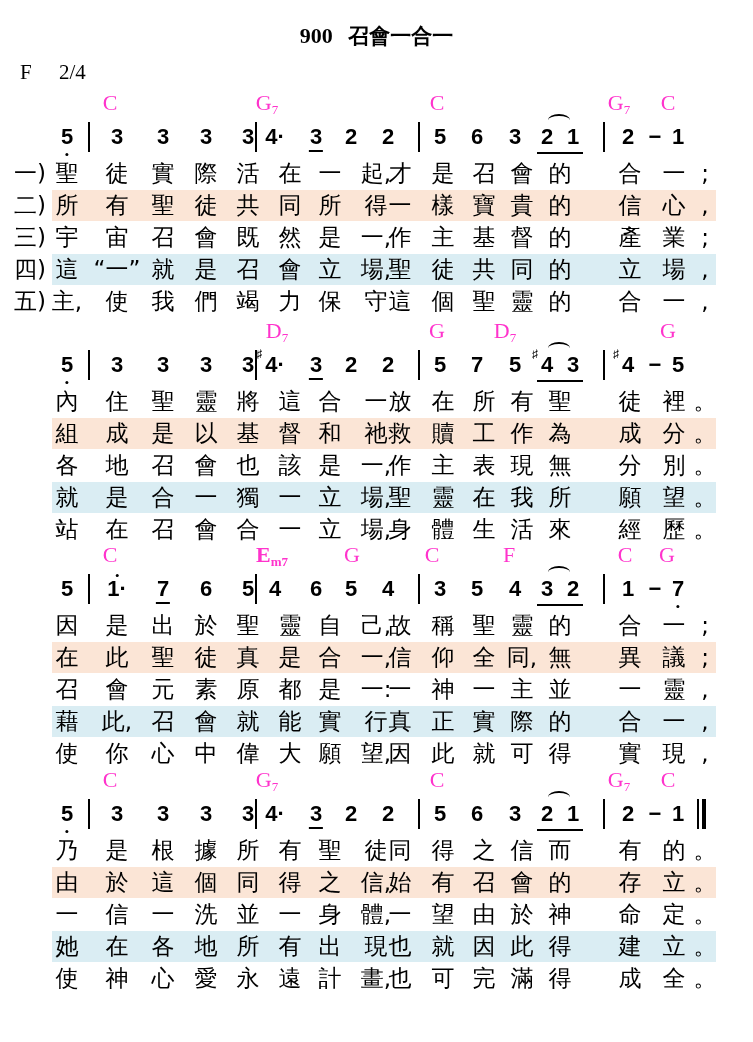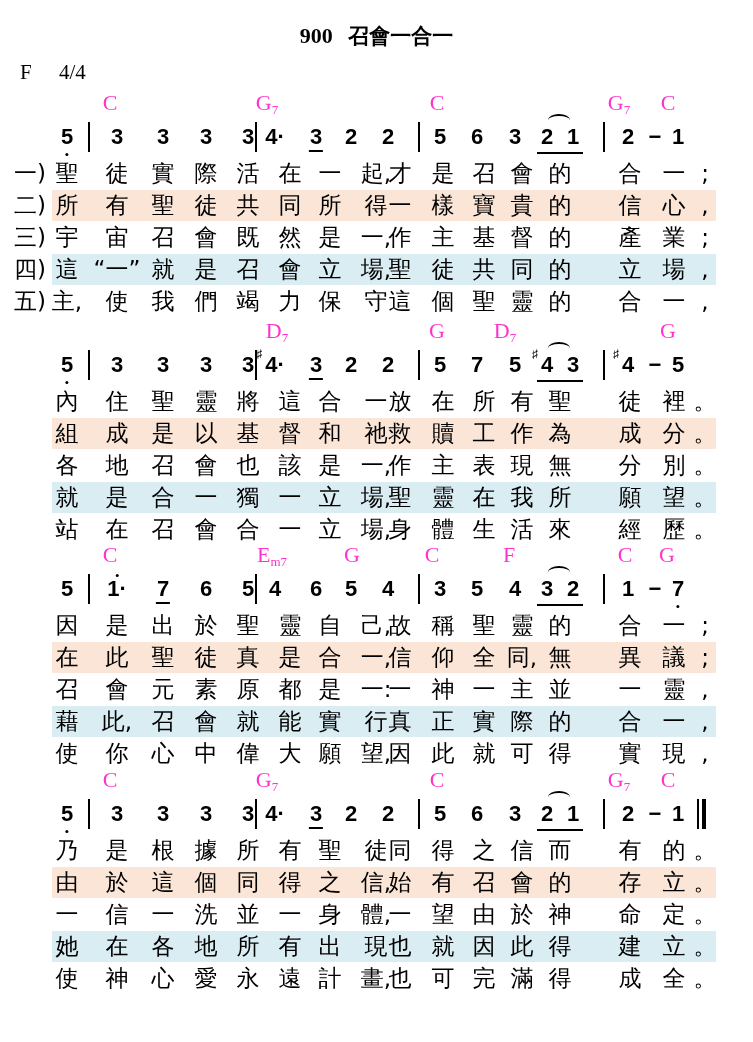--- a/index.html
+++ b/index.html
@@ -33,21 +33,21 @@
 </style>
 </head>
 <body>
 
 <div class="title">
   <span class="num">900</span>
   <span class="name">召會一合一</span>
 </div>
 <div class="key">
   <span>F</span>
-  <span>4/4</span>
+  <span>2/4</span>
 </div>
 
 <div id="score">
     <div class="system" style="top: 88px; height: 220px;">
       <span class="chord" style="left: 110px; top: 4px;"><span>C</span></span>
       <span class="chord" style="left: 267px; top: 4px;"><span>G</span><sub>7</sub></span>
       <span class="chord" style="left: 437px; top: 4px;"><span>C</span></span>
       <span class="chord" style="left: 619px; top: 4px;"><span>G</span><sub>7</sub></span>
       <span class="chord" style="left: 668px; top: 4px;"><span>C</span></span>
       <div class="notes" style="top: 30px;">
@@ -297,21 +297,21 @@
         <span class="ch" style="left: 484px;">生</span>
         <span class="ch" style="left: 522px;">活</span>
         <span class="ch" style="left: 560px;">來</span>
         <span class="ch" style="left: 630px;">經</span>
         <span class="ch" style="left: 674px;">歷</span>
         <span class="ch" style="left: 705px;">。</span>
       </div>
     </div>
     <div class="system" style="top: 540px; height: 220px;">
       <span class="chord" style="left: 110px; top: 4px;"><span>C</span></span>
-      <span class="chord" style="left: 272px; top: 4px;"><span>E</span><sub>m7</sub></span>
+      <span class="chord" style="left: 272px; top: 4px; font-weight: bold;"><span>E</span><sub>m7</sub></span>
       <span class="chord" style="left: 352px; top: 4px;"><span>G</span></span>
       <span class="chord" style="left: 432px; top: 4px;"><span>C</span></span>
       <span class="chord" style="left: 509px; top: 4px;"><span>F</span></span>
       <span class="chord" style="left: 625px; top: 4px;"><span>C</span></span>
       <span class="chord" style="left: 667px; top: 4px;"><span>G</span></span>
       <div class="notes" style="top: 30px;">
         <span class="note" style="left: 67px;">5</span>
         <span class="note" style="left: 117px;">1·<span class="dot-above"></span></span>
         <span class="note ul" style="left: 163px;">7</span>
         <span class="note" style="left: 206px;">6</span>

